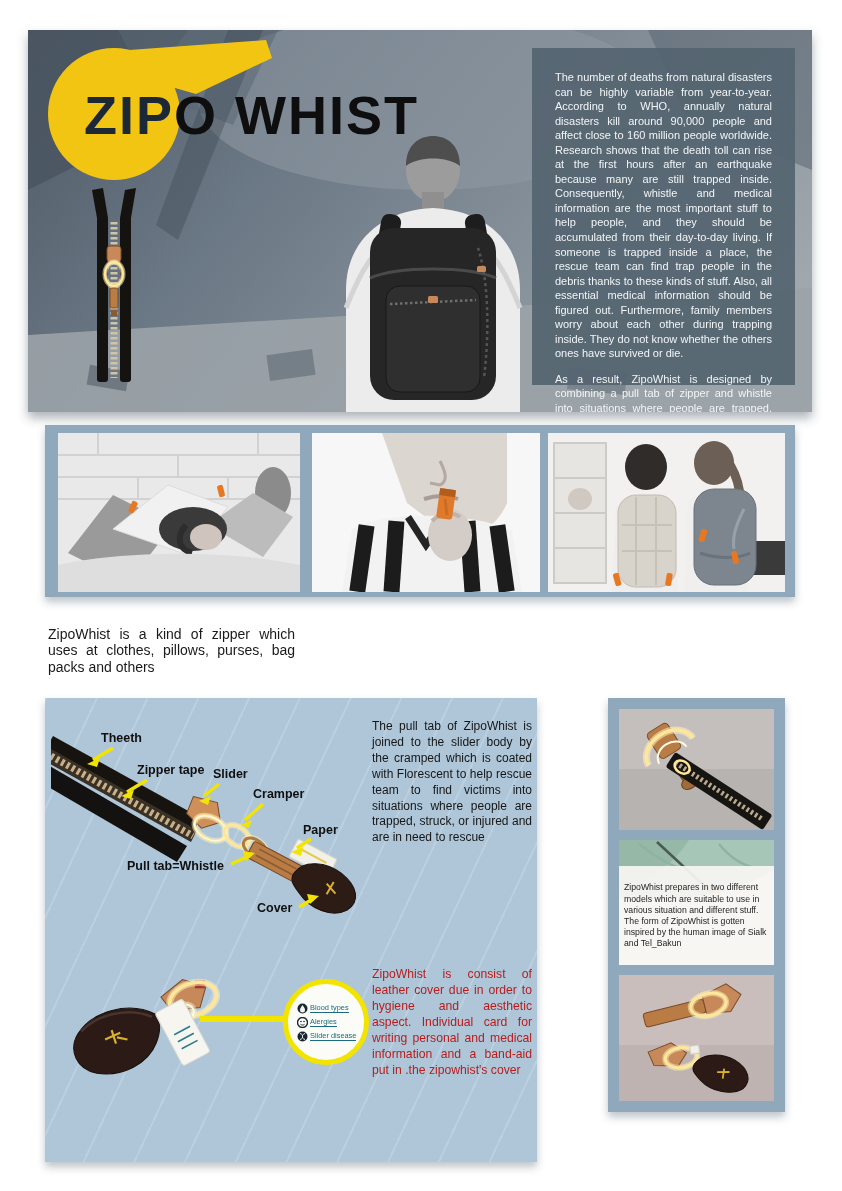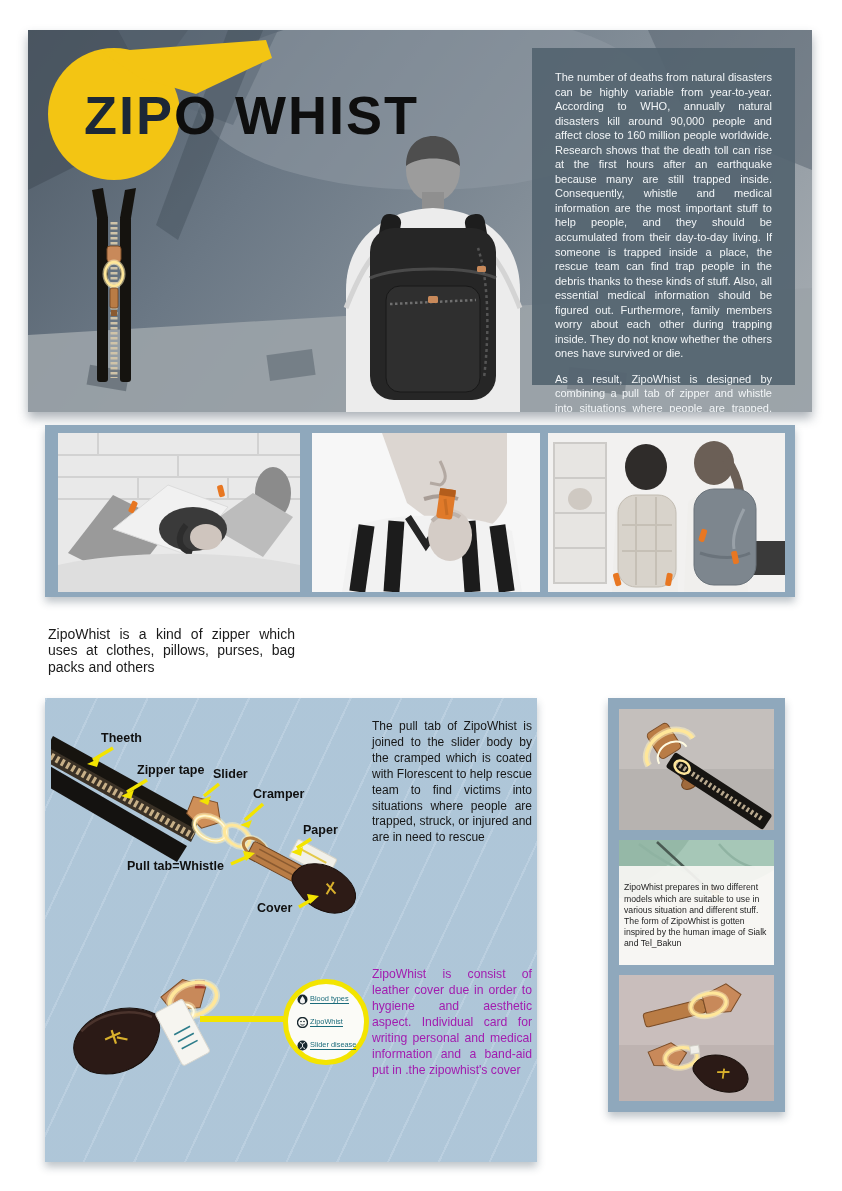--- a/index.html
+++ b/index.html
@@ -31,25 +31,25 @@
   .cap3{left:558px;width:244px;}
   
   .bl-panel{left:45px;top:698px;width:492px;height:464px;background:#b3cadc;
         box-shadow:0 5px 8px rgba(40,60,75,.30);overflow:hidden;}
   .bl-panel::after{content:"";position:absolute;left:0;top:0;width:100%;height:100%;
         background:repeating-linear-gradient(115deg,rgba(255,255,255,.10) 0 2px,rgba(120,150,170,.08) 2px 46px);
         pointer-events:none;}
   .diagram-svg{left:6px;top:2px;width:334px;height:228px;z-index:2;}
   .text-pulltab{left:327px;top:9px;width:160px;color:#161616;font-size:12px;line-height:15.9px;text-align:justify;z-index:2;}
   .product-svg{left:10px;top:240px;width:310px;height:168px;z-index:2;}
-  .text-cover{left:327px;top:257px;width:160px;color:#a21caf;font-size:12.2px;line-height:15.9px;text-align:justify;z-index:2;}
+  .text-cover{left:327px;top:257px;width:160px;color:#b91c1c;font-size:12.2px;line-height:15.9px;text-align:justify;z-index:2;}
   .mag-line{left:155px;top:318px;width:95px;height:6px;background:#f3e400;z-index:3;}
   .mag-circle{left:238px;top:281px;width:86px;height:86px;border-radius:50%;background:#fbfbf7;
         border:5px solid #f3e400;box-sizing:border-box;z-index:4;display:flex;flex-direction:column;
-        justify-content:center;padding:4px 6px 4px 9px;gap:12px;}
+        justify-content:center;padding:4px 6px 4px 9px;gap:3px;}
   .mag-row{display:flex;align-items:center;gap:2px;}
   .mag-label{color:#1a6b7b;font-size:7.4px;line-height:8px;border-bottom:1px solid #1a6b7b;white-space:nowrap;}
   
   .br-panel{left:608px;top:698px;width:177px;height:414px;background:#8fa8bc;
         box-shadow:0 5px 8px rgba(40,60,75,.30);box-sizing:border-box;padding:11px;}
   .r-img{width:155px;position:relative;overflow:hidden;}
   .r-img1{height:121px;margin-bottom:10px;}
   .r-img2{height:125px;margin-bottom:10px;}
   .r-img3{height:126px;}
   .models-text{position:absolute;left:0;bottom:0;width:100%;box-sizing:border-box;padding:16px 5px;
@@ -313,21 +313,21 @@
         </svg>
         <span class="mag-label">Blood types</span>
       </div>
       <div class="mag-row">
         <svg width="11" height="11" viewBox="0 0 11 11">
           <circle cx="5.5" cy="5.5" r="5" fill="none" stroke="#18272e" stroke-width="1.4"></circle>
           <circle cx="4" cy="4.5" r="0.8" fill="#18272e"></circle>
             <circle cx="7" cy="4.5" r="0.8" fill="#18272e"></circle>
           <path d="M3.5,7.3 C4.8,8.3 6.2,8.3 7.5,7.3" stroke="#18272e" stroke-width="1" fill="none"></path>
         </svg>
-        <span class="mag-label">ZipoWhist</span>
+        <span class="mag-label">Alergies</span>
       </div>
       <div class="mag-row">
         <svg width="11" height="11" viewBox="0 0 11 11">
           <circle cx="5.5" cy="5.5" r="5" fill="#18272e"></circle>
           <path d="M3,2.5 C8,4 3,7 8,8.5 M8,2.5 C3,4 8,7 3,8.5" stroke="#f3f3f3" stroke-width="1" fill="none"></path>
         </svg>
         <span class="mag-label">Slider disease</span>
       </div>
     </div>
 

